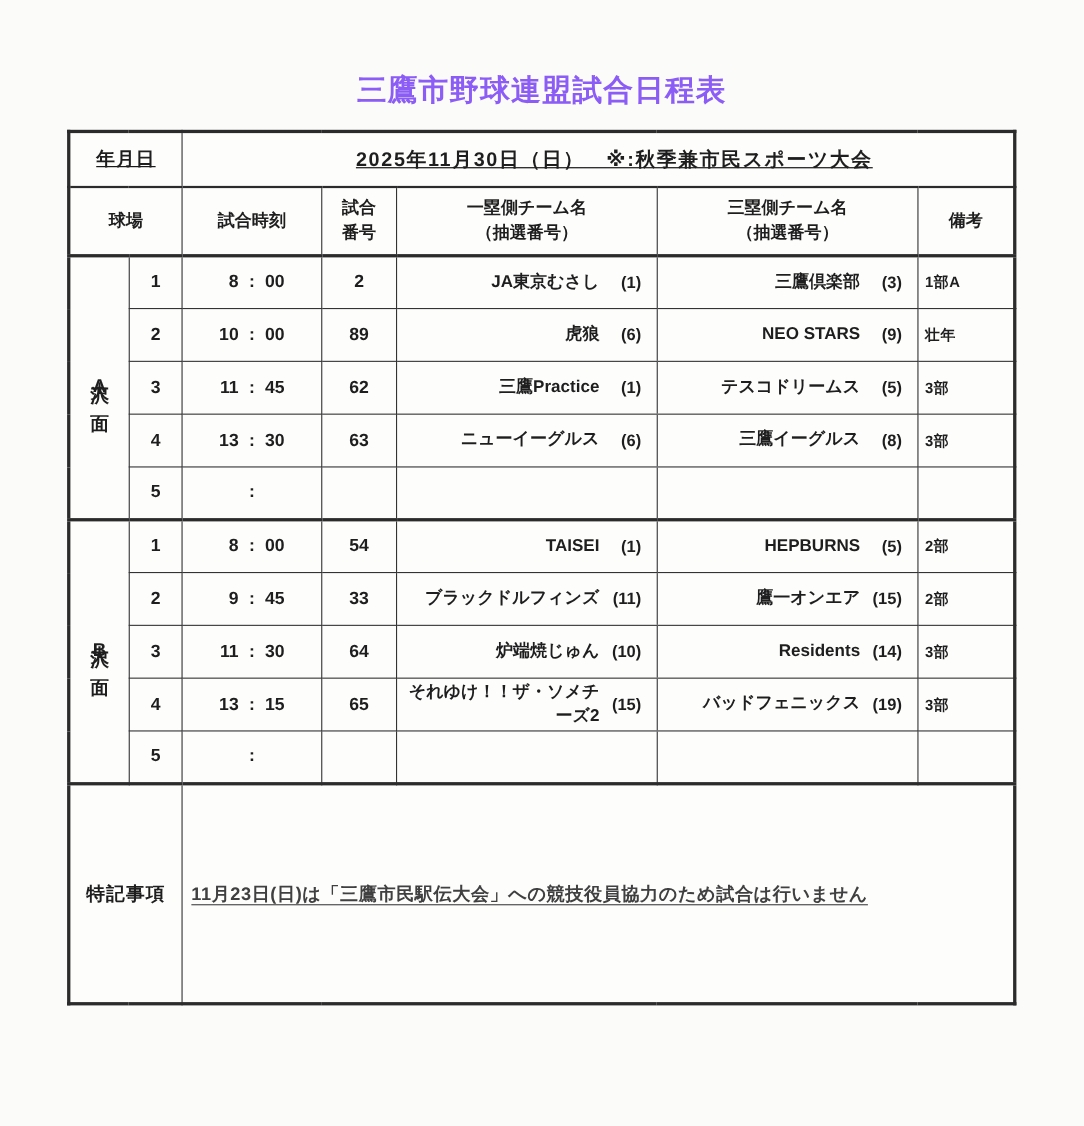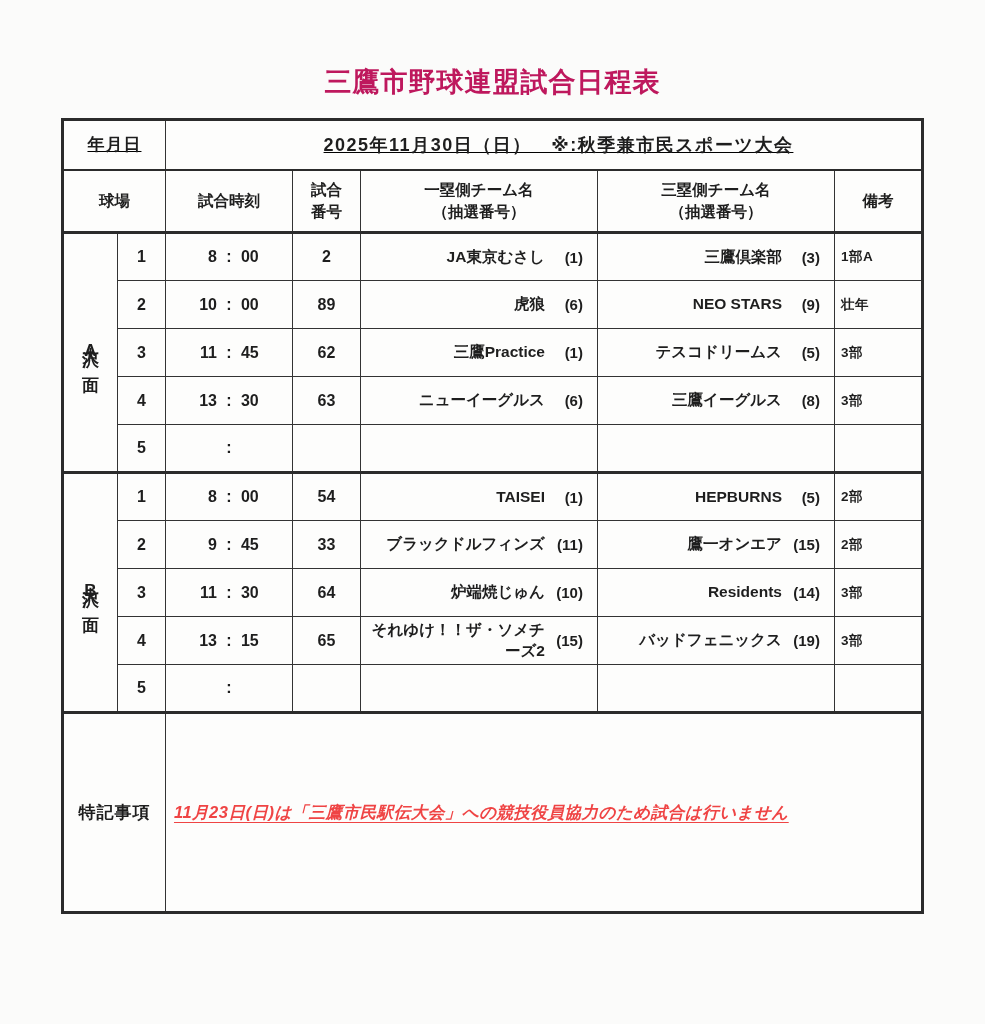--- a/index.html
+++ b/index.html
@@ -15,21 +15,21 @@
     overflow: hidden;
   }
   .title {
     margin: 0;
     padding-top: 64px;
     padding-bottom: 18px;
     text-align: center;
     font-size: 27px;
     font-weight: bold;
     letter-spacing: 1px;
-    color: #be185d;
+    color: #8b5cf6;
   }
   table.schedule {
     border-collapse: collapse;
     margin: 0 auto;
     width: 860px;
     table-layout: fixed;
     border: 3px solid #2b2b2b;
     background: #fdfdfc;
   }
   td {
@@ -338,18 +338,18 @@
               <span class="team"></span>
               <span class="draw"></span>
             </div>
           </td>
       <td class="c-remark"></td>
     </tr>
 
     <tr class="r-notes">
       <td class="c-label" colspan="2">特記事項</td>
       <td colspan="5">
-        <div class="notes-text" style="color: #ef4444; font-style: italic;">11月23日(日)は「三鷹市民駅伝大会」への競技役員協力のため試合は行いません</div>
+        <div class="notes-text" style="color: #404040;">11月23日(日)は「三鷹市民駅伝大会」への競技役員協力のため試合は行いません</div>
       </td>
     </tr>
   </tbody>
     </table>
 </div>
 
 </body></html>

